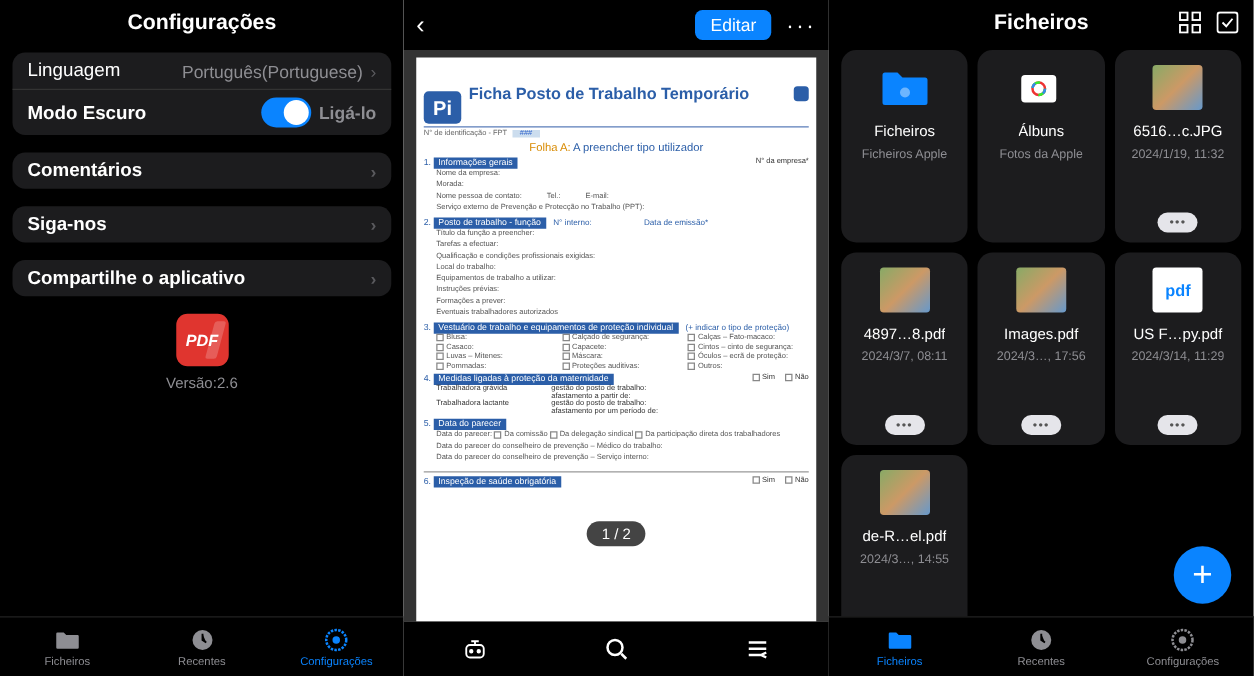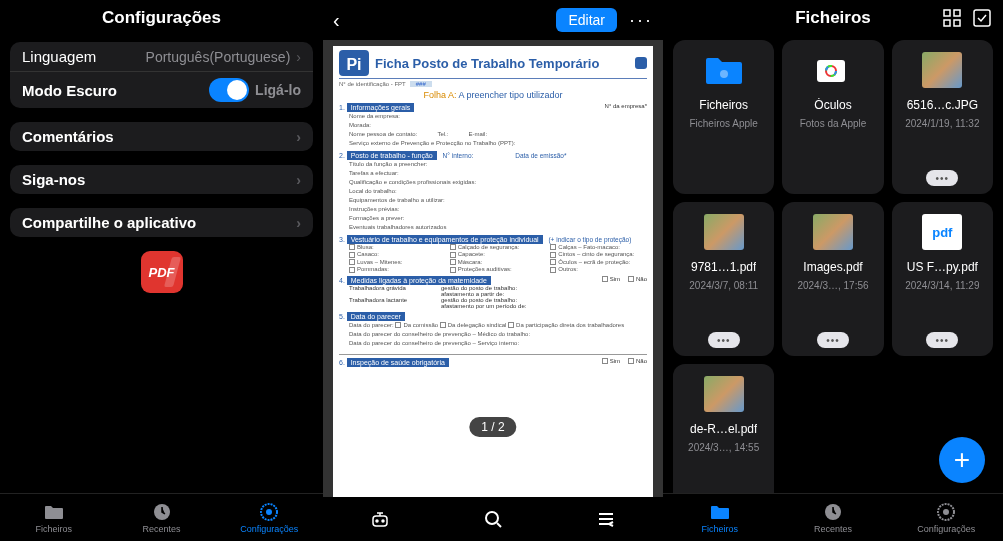--- a/index.html
+++ b/index.html
@@ -30,21 +30,21 @@
   .tabicon { width: 22px; height: 20px; display: flex; align-items: center; justify-content: center; }
 
   
   .p2-header { height: 40px; background: #000; display: flex; align-items: center; justify-content: space-between; padding: 0 10px; }
   .back { color: #fff; font-size: 20px; }
   .edit-btn { background: #0a84ff; color: #fff; font-size: 14px; padding: 4px 12px; border-radius: 6px; }
   .more { color: #fff; font-size: 18px; letter-spacing: 2px; margin-left: 8px; }
   .doc-wrap { flex: 1; background: #333; padding: 6px 10px 0; overflow: hidden; position: relative; }
   .page { background: #fff; font-size: 6.5px; color: #333; padding: 4px 6px; height: 460px; overflow: hidden;}
   .doc-head { display: flex; align-items: center; gap: 6px; border-bottom: 1px solid #5b7db9; padding-bottom: 2px; margin-bottom: 2px;}
-  .pi-logo { width: 30px; height: 26px; background: #2b5ea8; border-radius: 4px; color: #fff; font-weight: 700; font-size: 16px; display: flex; align-items: flex-end; justify-content: center; padding-bottom: 2px;}
+  .pi-logo { width: 30px; height: 26px; background: #2b5ea8; border-radius: 4px; color: #fff; font-weight: 700; font-size: 16px; display: flex; align-items: flex-end; justify-content: center; padding-bottom: 2px; margin-top: 23px;}
   .doc-title { color: #2b5ea8; font-size: 13px; font-weight: 600; }
   .hamb { width: 12px; height: 12px; background: #2b5ea8; border-radius: 3px; margin-left: auto;}
   .ident { font-size: 6px; color: #666; display:flex; gap:4px; align-items:center;}
   .folha { text-align: center; font-size: 9px; margin: 3px 0;}
   .folha .fa { color: #d88a00; }
   .folha .fb { color: #2b5ea8; }
   .sec { margin-top: 3px; }
   .sec-num { color: #2b5ea8; font-size: 7px;}
   .sec-title { background: #2b5ea8; color: #fff; font-size: 7px; padding: 1px 4px; display: inline-block; }
   .sec-extra { color: #2b5ea8; font-size: 6.5px; margin-left: 4px;}
@@ -114,20 +114,21 @@
     <div class="group">
       <div class="row">
         <div class="left">Compartilhe o aplicativo</div>
         <div class="right">
             <span class="chevron">›</span>
           </div>
       </div>
     </div>
     <div class="app-icon-area">
       <div class="app-icon">PDF</div>
+      <div class="version">Versão:2.6</div>
     </div>
   </div>
   <div class="tabbar">
     <div class="tabbtn">
       <div class="tabicon">
           <svg width="20" height="16" viewBox="0 0 20 16">
             <path fill="#8e8e93" d="M2 2h5l2 2h9a1 1 0 011 1v9a1 1 0 01-1 1H2a1 1 0 01-1-1V3a1 1 0 011-1z"></path>
           </svg>
         </div>
       <span>Ficheiros</span>
@@ -316,33 +317,33 @@
    </div>
       <div class="cell">
      <div class="cell-icon">
           <svg width="36" height="32" viewBox="0 0 36 32">
             <rect x="2" y="6" width="28" height="22" rx="3" fill="#fff"></rect>
             <circle cx="16" cy="17" r="5" fill="none" stroke="#e33" stroke-width="2"></circle>
             <circle cx="16" cy="17" r="5" fill="none" stroke="#3e3" stroke-width="2" stroke-dasharray="8 8"></circle>
             <circle cx="16" cy="17" r="5" fill="none" stroke="#38e" stroke-width="2" stroke-dasharray="4 12"></circle>
           </svg>
         </div>
-     <div class="cell-name">Óculos</div>
+     <div class="cell-name">Álbuns</div>
      <div class="cell-sub">Fotos da Apple</div>
 
    </div>
       <div class="cell">
      <div class="thumb" style="background:linear-gradient(135deg,#8a6,#c96,#69c)"></div>
      <div class="cell-name">6516…c.JPG</div>
      <div class="cell-sub">2024/1/19, 11:32</div>
      <div class="more-pill">•••</div>
    </div>
       <div class="cell">
      <div class="thumb" style="background:linear-gradient(135deg,#8a6,#c96,#69c)"></div>
-     <div class="cell-name">9781…1.pdf</div>
+     <div class="cell-name">4897…8.pdf</div>
      <div class="cell-sub">2024/3/7, 08:11</div>
      <div class="more-pill">•••</div>
    </div>
       <div class="cell">
      <div class="thumb" style="background:linear-gradient(135deg,#8a6,#c96,#69c)"></div>
      <div class="cell-name">Images.pdf</div>
      <div class="cell-sub">2024/3…, 17:56</div>
      <div class="more-pill">•••</div>
    </div>
       <div class="cell">

